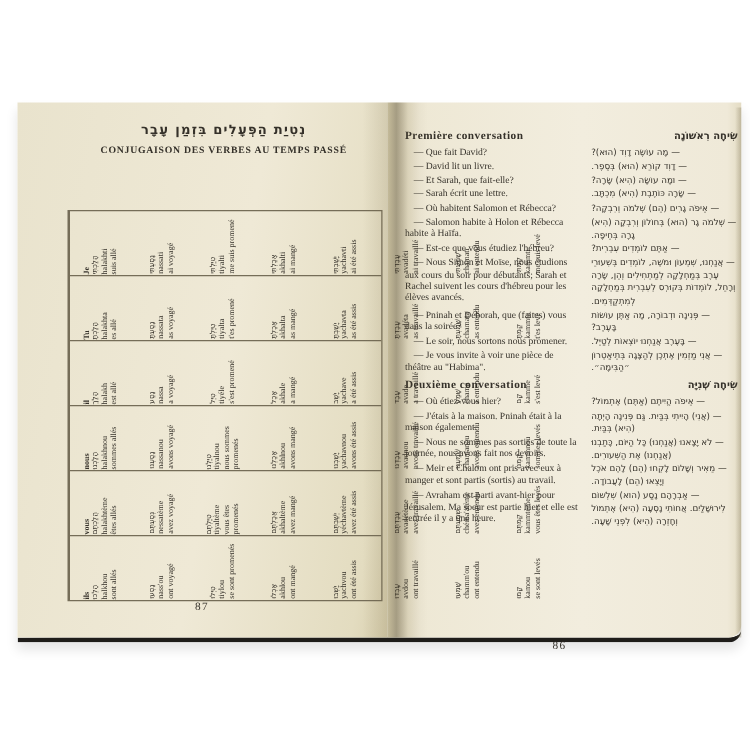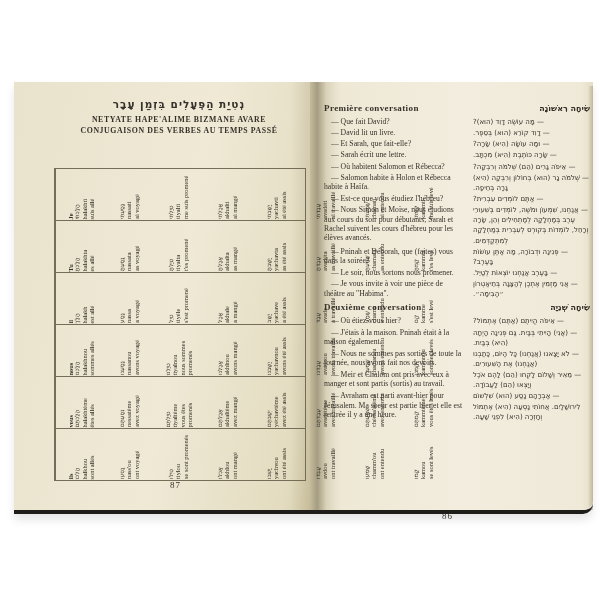--- a/index.html
+++ b/index.html
@@ -25,21 +25,21 @@
           border:1px solid #756d58;border-left-width:2px;}
   .trow{display:flex;height:51px;border-bottom:1px solid #756d58;}
   .trow:last-child{border-bottom:none;}
   .tcell{flex:1;display:flex;align-items:center;justify-content:center;overflow:visible;}
   .tcell.first{flex:1.12;}
   .rot{transform:rotate(-90deg);width:49px;text-align:left;line-height:1.12;white-space:normal;}
   .person{font-size:6.4px;font-weight:bold;}
   .c-he{font-family:"DejaVu Sans",sans-serif;font-size:5.8px;}
   .c-tr,.c-fr{font-family:"Liberation Serif",serif;font-size:6.4px;}
   .pageno{position:absolute;font-size:9px;letter-spacing:1px;}
-  .pageno-left{left:128px;top:398px;padding-left:28px;}
+  .pageno-left{left:114px;top:398px;padding-left:28px;}
   .pageno-right{left:428px;top:385px;margin-top:44px;}
 
   
   .conv{position:absolute;left:310px;top:18px;width:266px;}
   .dlg-head{display:flex;justify-content:space-between;align-items:baseline;margin:3px 0 4px 0;}
   .dlg-head .fr{font-weight:bold;font-size:9px;letter-spacing:0.4px;}
   .dlg-head .he{font-family:"DejaVu Sans",sans-serif;font-weight:bold;font-size:8px;margin-left:40px;}
   .dlg-row{display:flex;justify-content:space-between;margin-bottom:1px;}
   .dlg-fr{width:53%;font-size:7.7px;line-height:1.22;text-indent:7px;}
   .dlg-he{width:44%;font-family:"DejaVu Sans",sans-serif;font-size:7px;line-height:1.45;
@@ -49,21 +49,20 @@
 <body>
 
 <div class="photo">
   <div class="book">
 
     <div class="page page-left"></div>
     <div class="page page-right"></div>
 
     <div class="lp-title">
       <div class="he-title">נְטִיַת הַפְּעָלִים בִּזְמַן עָבָר</div>
-      <div class="cap">NETYATE HAPE'ALIME BIZMANE AVARE</div>
       <div class="cap">CONJUGAISON DES VERBES AU TEMPS PASSÉ</div>
     </div>
 
     <div class="ctable">
         <div class="trow">
           <div class="tcell first">
             <div class="rot">
               <div class="person">Je</div>
               <div class="c-he">הָלַכְתִּי</div>
               <div class="c-tr">halakhti</div>

